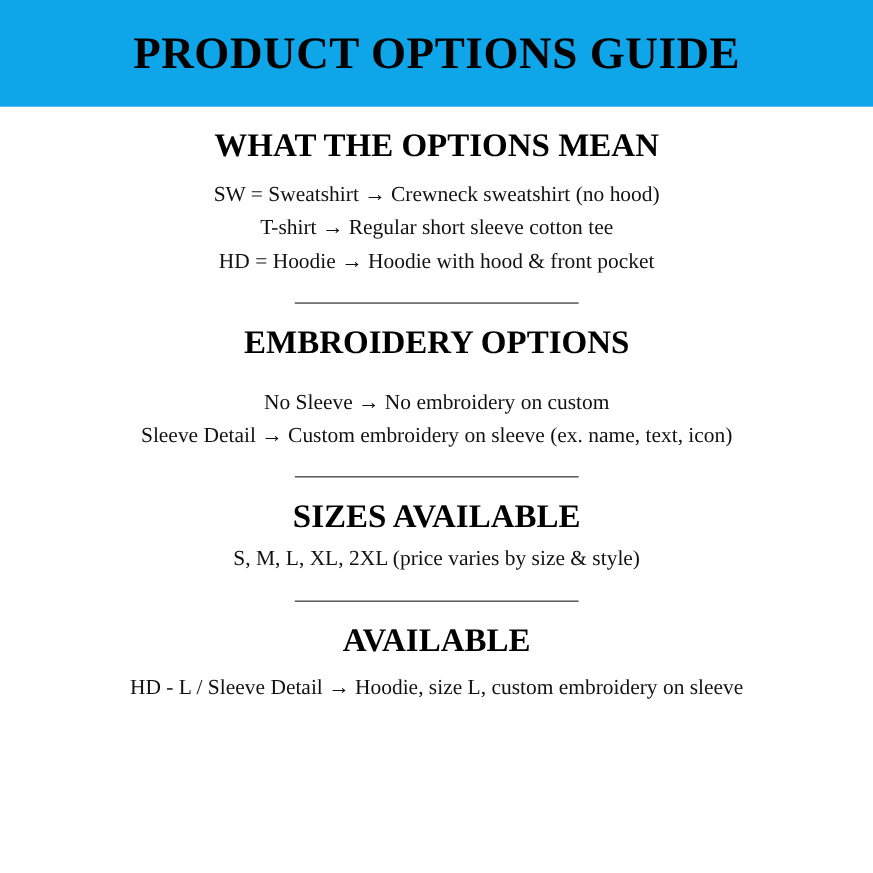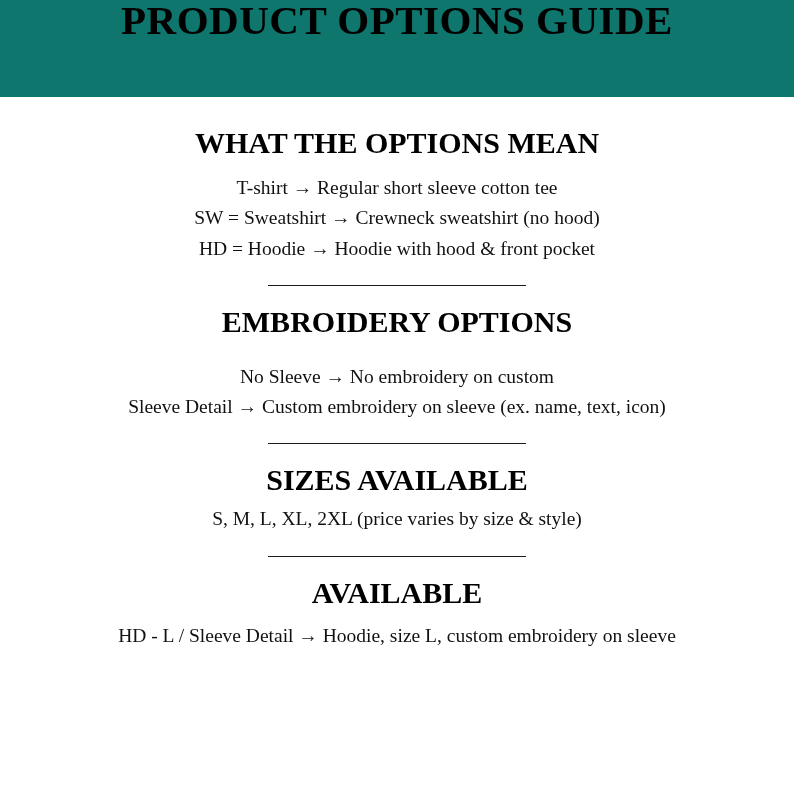--- a/index.html
+++ b/index.html
@@ -16,25 +16,25 @@
   }
   .page {
     width: 794px;
     height: 794px;
     display: flex;
     flex-direction: column;
     align-items: stretch;
     box-sizing: border-box;
   }
   .banner {
-    background: #0f766e;
+    background: #0ea5e9;
     width: 100%;
     height: 97px;
     display: flex;
-    align-items: flex-start;
+    align-items: center;
     justify-content: center;
     box-sizing: border-box;
   }
   .banner-title {
     font-family: "Liberation Serif", serif;
     font-weight: bold;
     font-size: 41px;
     letter-spacing: 0.5px;
     color: #000000;
     text-align: center;
@@ -71,41 +71,41 @@
     line-height: 1.45;
     margin: 0;
     padding: 1px 0;
   }
   .divider {
     width: 258px;
     height: 0;
     border-top: 1.6px solid #1a1a1a;
     margin: 21px 0 18px 0;
   }
-  .s-mean { margin-top: 10px; }
+  .s-mean { }
   .s-mean .section-title { margin-bottom: 12px; }
   .s-emb .section-title { margin-bottom: 22px; }
   .s-sizes .section-title { margin-bottom: 6px; }
   .s-examples .section-title { margin-bottom: 10px; }
 </style>
 </head>
 <body>
 
 <div class="page">
 
   <div class="banner">
     <div class="banner-title">PRODUCT OPTIONS GUIDE</div>
   </div>
 
   <div class="content">
 
     <div class="section s-mean">
       <div class="section-title">WHAT THE OPTIONS MEAN</div>
+      <p class="line">SW = Sweatshirt → Crewneck sweatshirt (no hood)</p>
       <p class="line">T-shirt → Regular short sleeve cotton tee</p>
-      <p class="line">SW = Sweatshirt → Crewneck sweatshirt (no hood)</p>
       <p class="line">HD = Hoodie → Hoodie with hood &amp; front pocket</p>
     </div>
 
     <div class="divider"></div>
 
     <div class="section s-emb">
       <div class="section-title">EMBROIDERY OPTIONS</div>
       <p class="line">No Sleeve → No embroidery on custom</p>
       <p class="line">Sleeve Detail → Custom embroidery on sleeve (ex. name, text, icon)</p>
     </div>

